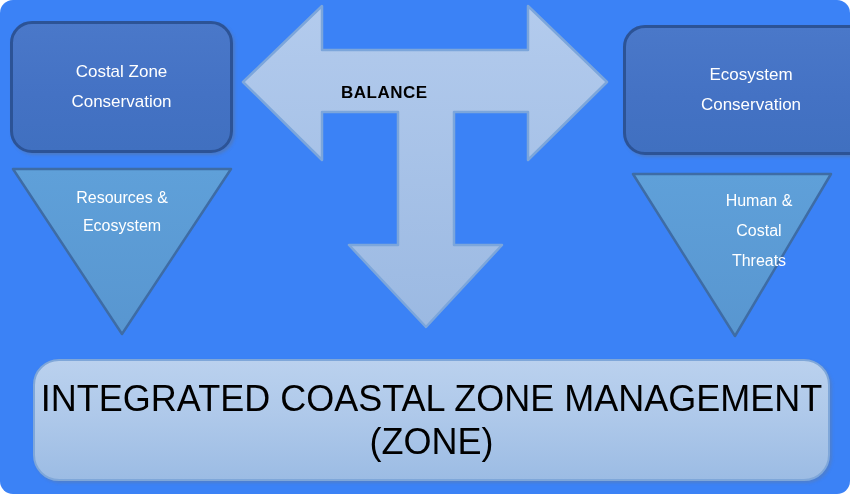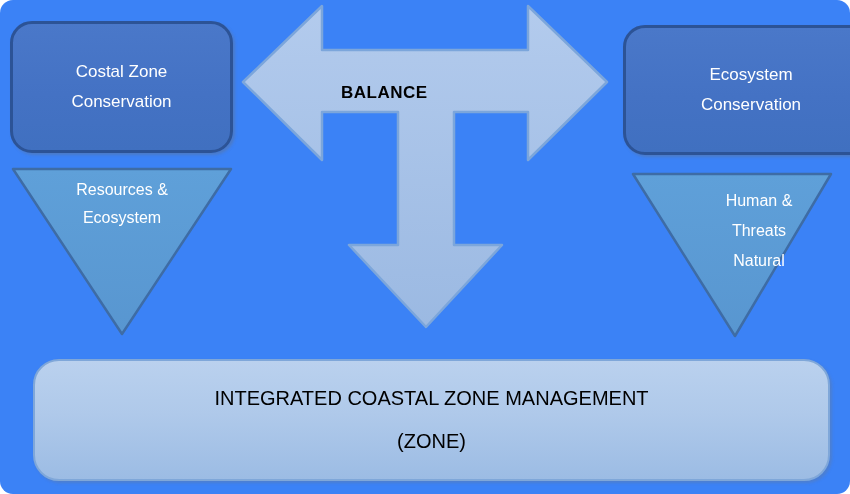--- a/index.html
+++ b/index.html
@@ -40,21 +40,21 @@
   }
   .box-left  { left: 10px;  top: 21px; width: 223px; height: 132px; }
   .box-right { left: 623px; top: 25px; width: 256px; height: 130px; text-align: center; }
   .funnel-label {
     position: absolute;
     text-align: center;
     color: #ffffff;
     font-size: 16px;
     line-height: 28px;
   }
-  .funnel-label-left  { left: 32px;  top: 176px; width: 180px; }
+  .funnel-label-left  { left: 32px;  top: 184px; width: 180px; }
   .funnel-label-right { left: 669px; top: 186px; width: 180px; line-height: 30px; }
   .balance-label {
     position: absolute;
     left: 341px;
     top: 72px;
     width: 170px;
     color: #000000;
     font-size: 17px;
     font-weight: bold;
     letter-spacing: 0.5px;
@@ -70,21 +70,21 @@
     background: linear-gradient(180deg, #BAD1EE 0%, #AFC9EA 45%, #9CBCE4 100%);
     border: 2px solid #7FA7D9;
     border-radius: 26px;
     box-shadow: 2px 2px 3px rgba(120,120,120,0.3);
     display: flex;
     flex-direction: column;
     align-items: center;
     justify-content: center;
     text-align: center;
     color: #000000;
-    font-size: 20px;
+    font-size: 36px;
     line-height: 43px;
   }
   .line { display: block; }
 </style>
 </head>
 <body>
 
 <div class="canvas">
 
   <svg class="layer-svg" viewBox="0 0 850 494" aria-hidden="true">
@@ -124,22 +124,22 @@
 
   <div class="balance-label">BALANCE</div>
 
   <div class="funnel-label funnel-label-left">
     <span class="line">Resources &amp;</span>
     <span class="line">Ecosystem</span>
   </div>
 
   <div class="funnel-label funnel-label-right">
     <span class="line">Human &amp;</span>
+    <span class="line">Costal</span>
     <span class="line">Threats</span>
-    <span class="line">Natural</span>
   </div>
 
   <div class="footer-bar">
     <span class="line">INTEGRATED COASTAL ZONE MANAGEMENT</span>
     <span class="line">(ZONE)</span>
   </div>
 
 </div>
 
 </body></html>

